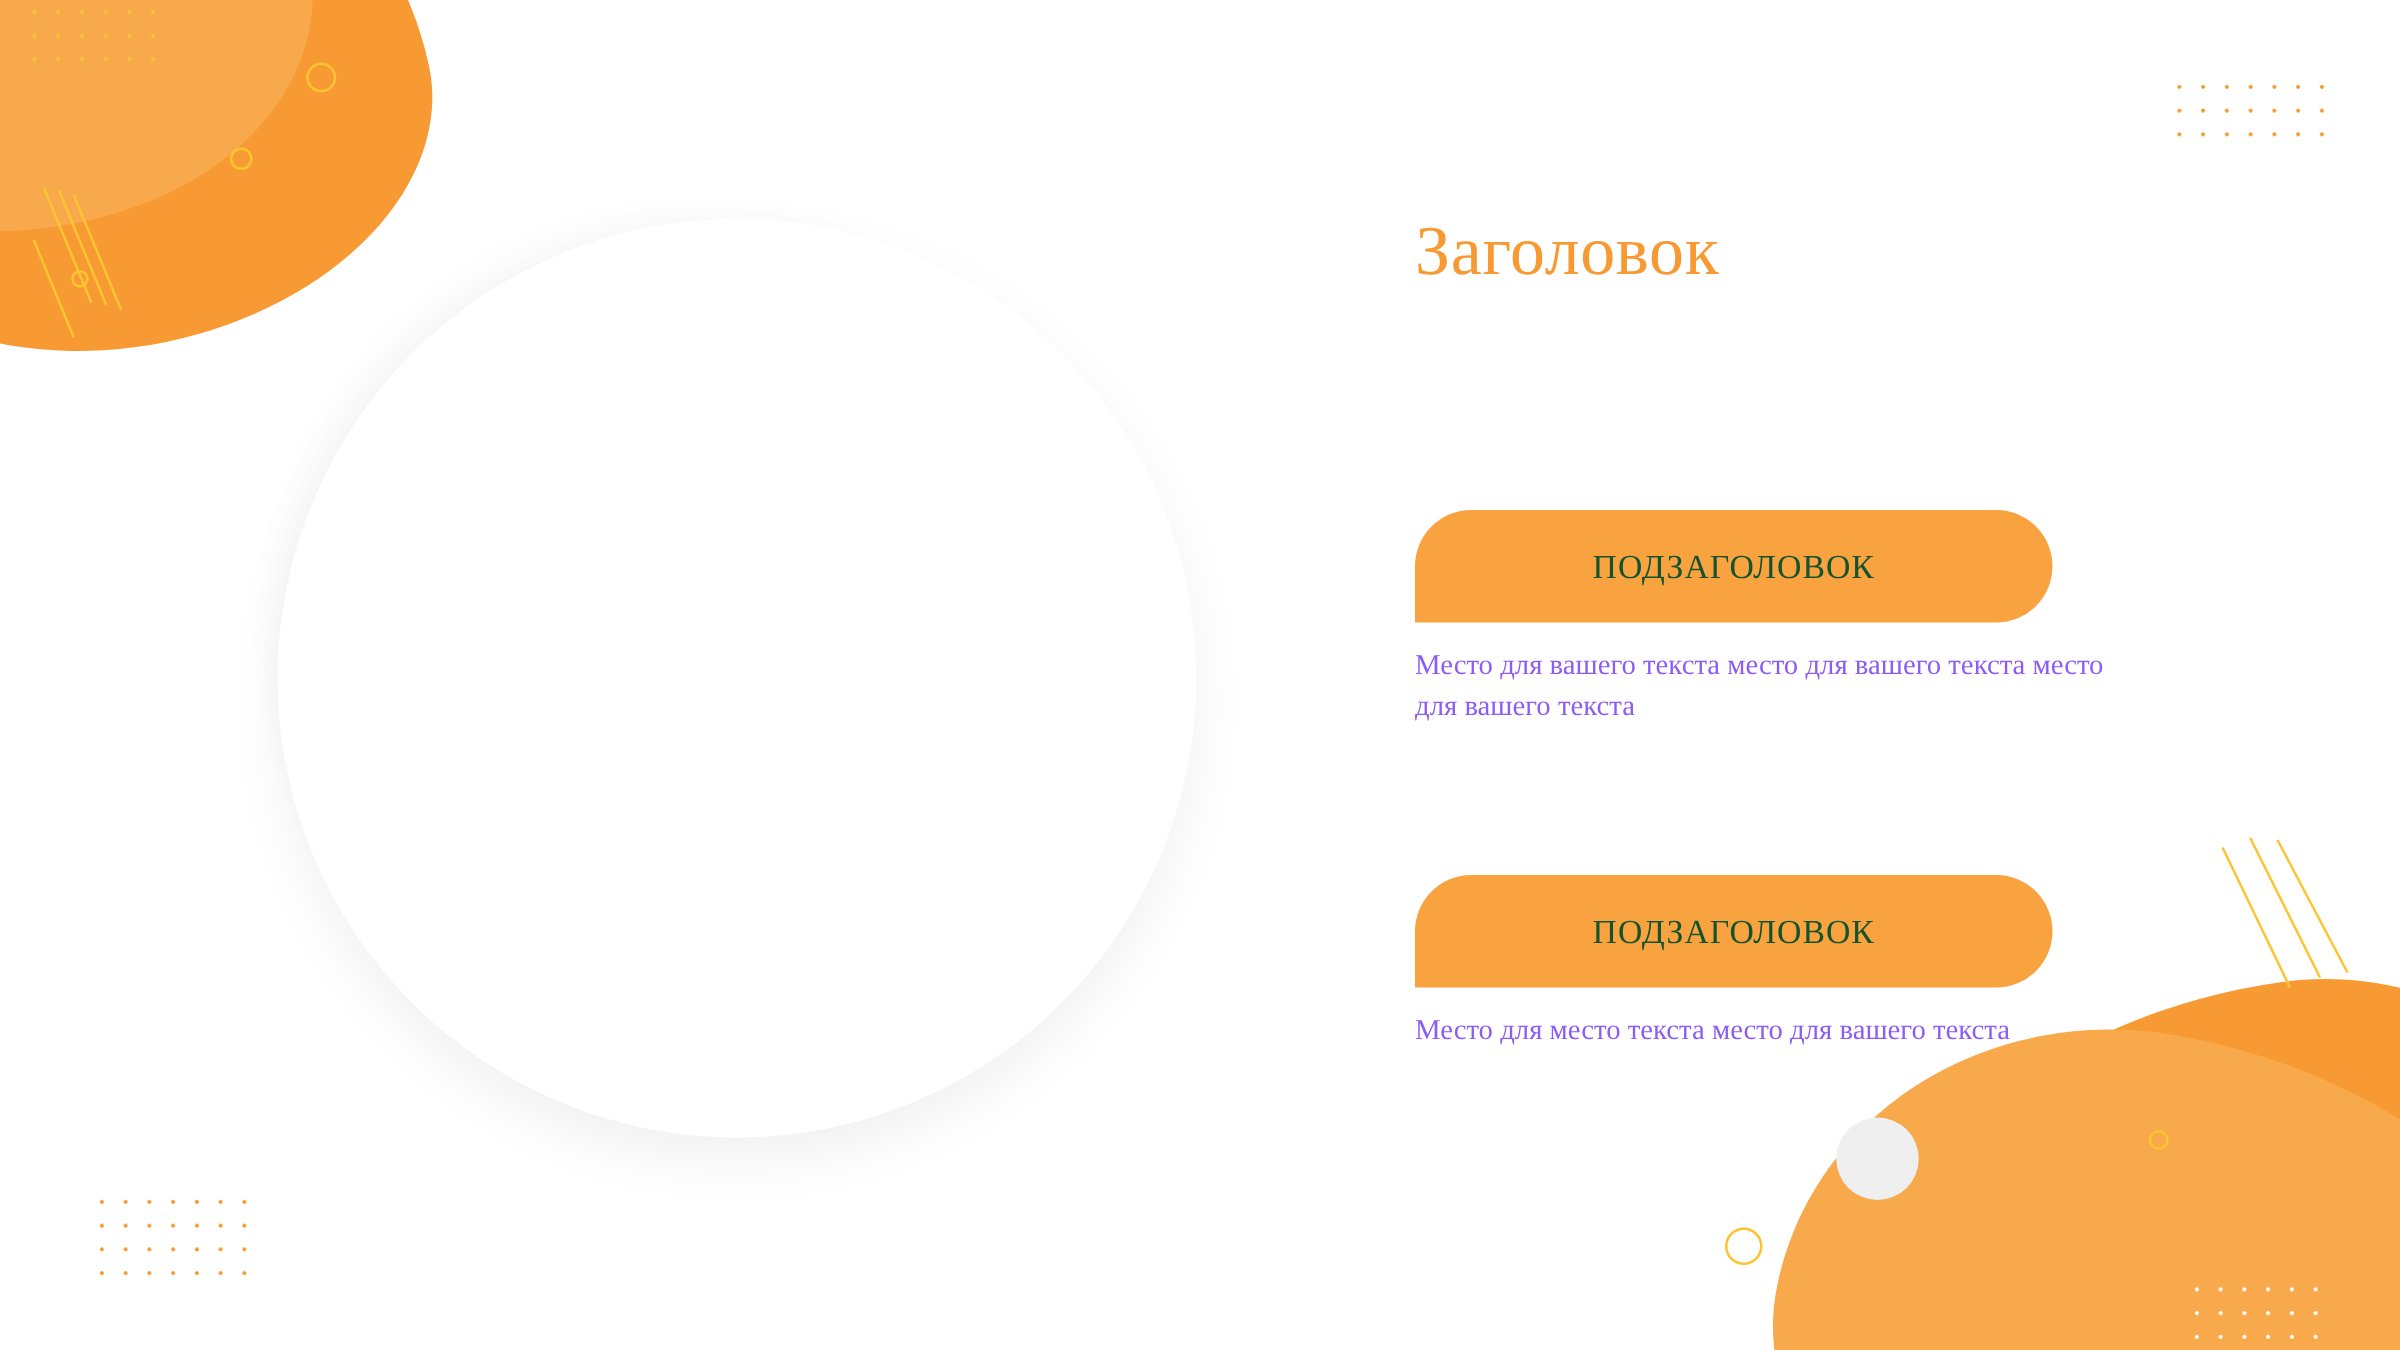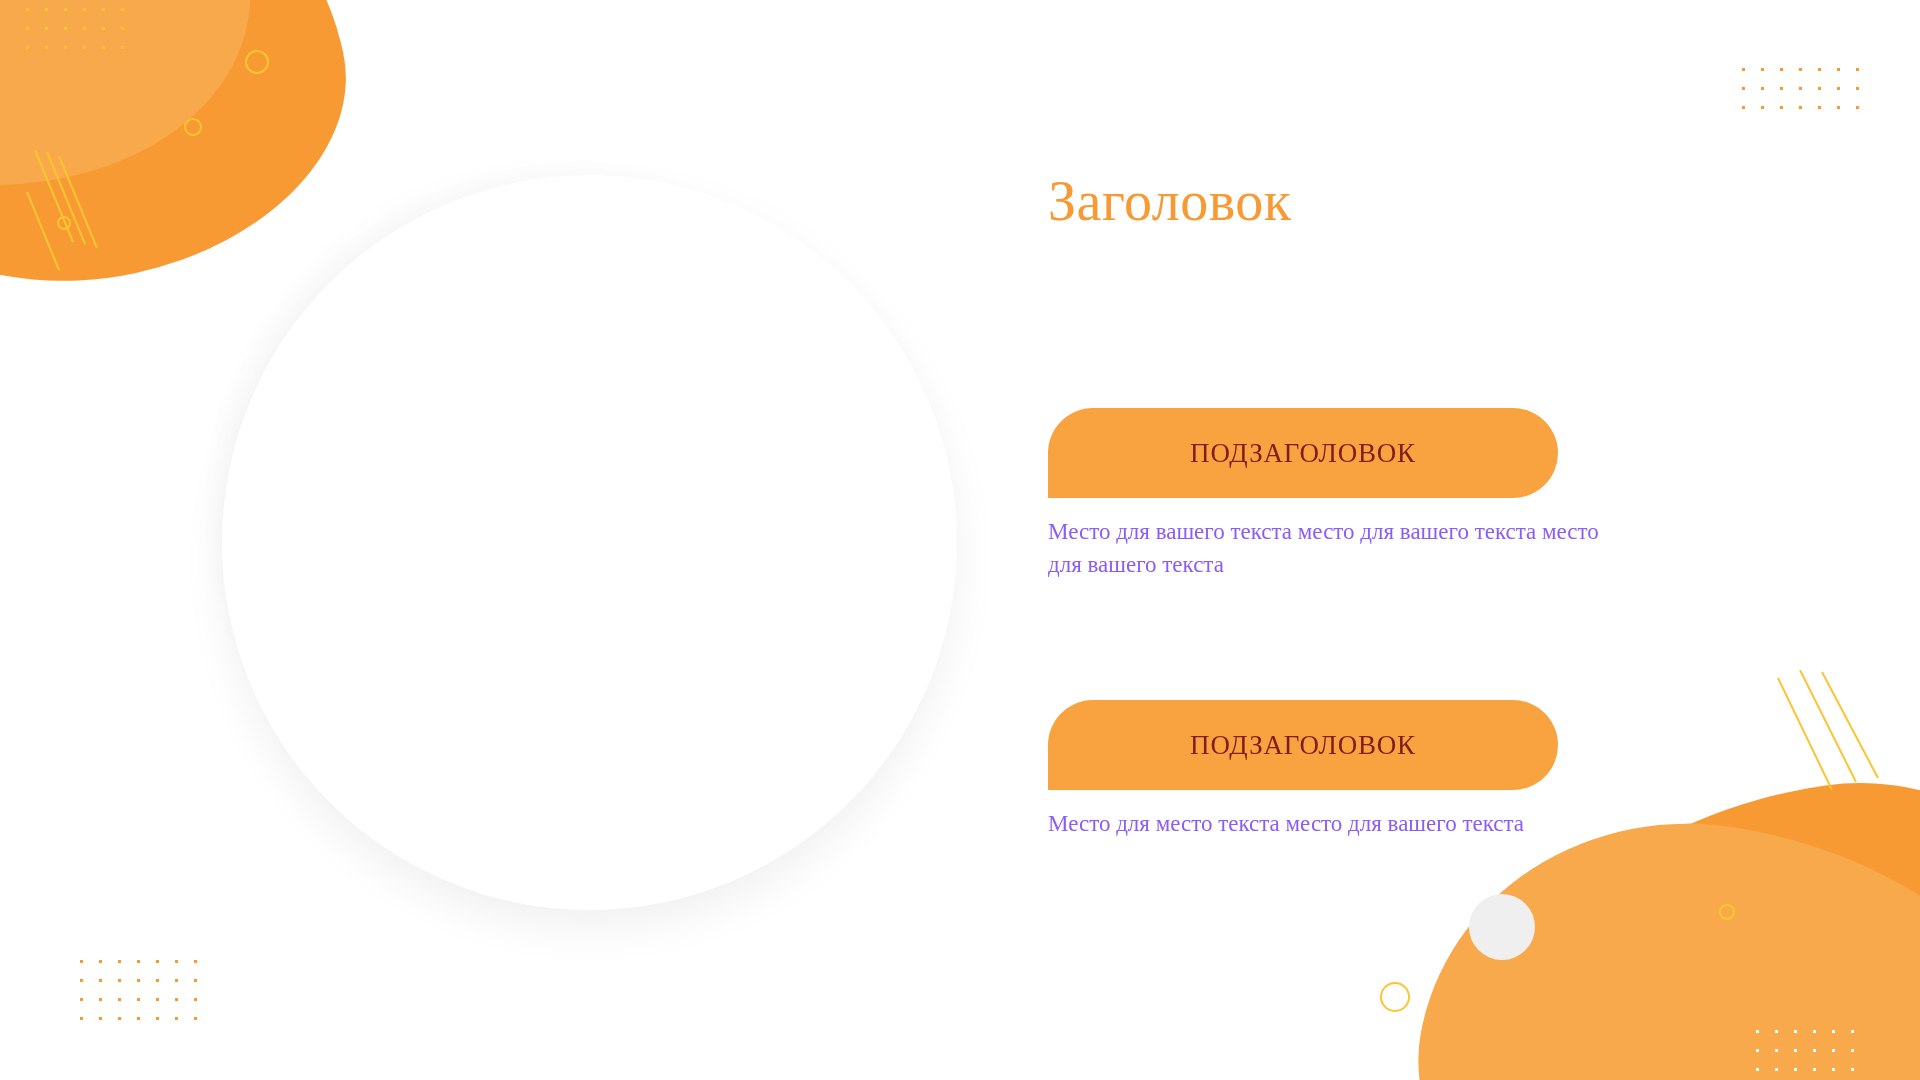--- a/index.html
+++ b/index.html
@@ -190,21 +190,21 @@
     height: 735px;
     border-radius: 50%;
     background: #ffffff;
     box-shadow: 0 18px 45px rgba(0,0,0,0.06);
   }
 
   
   .content {
     position: absolute;
     top: 0;
-    left: 1048px;
+    left: 1132px;
     width: 740px;
     height: 889px;
   }
 
   .title {
     position: absolute;
     top: 172px;
     left: 0;
     font-size: 56px;
     line-height: 1.05;
@@ -229,21 +229,21 @@
     background: #f8a33f;
     display: flex;
     align-items: center;
     justify-content: center;
     box-sizing: border-box;
   }
   .pill-1 { border-radius: 45px 45px 45px 0; }
   .pill-2 { border-radius: 45px 45px 45px 0; }
 
   .pill-label {
-    color: #7f1d1d;
+    color: #14532d;
     font-size: 27px;
     letter-spacing: 0.8px;
     font-family: "Liberation Serif", serif;
     white-space: nowrap;
   }
 
   .body-text {
     margin-top: 18px;
     font-size: 23px;
     line-height: 1.42;

